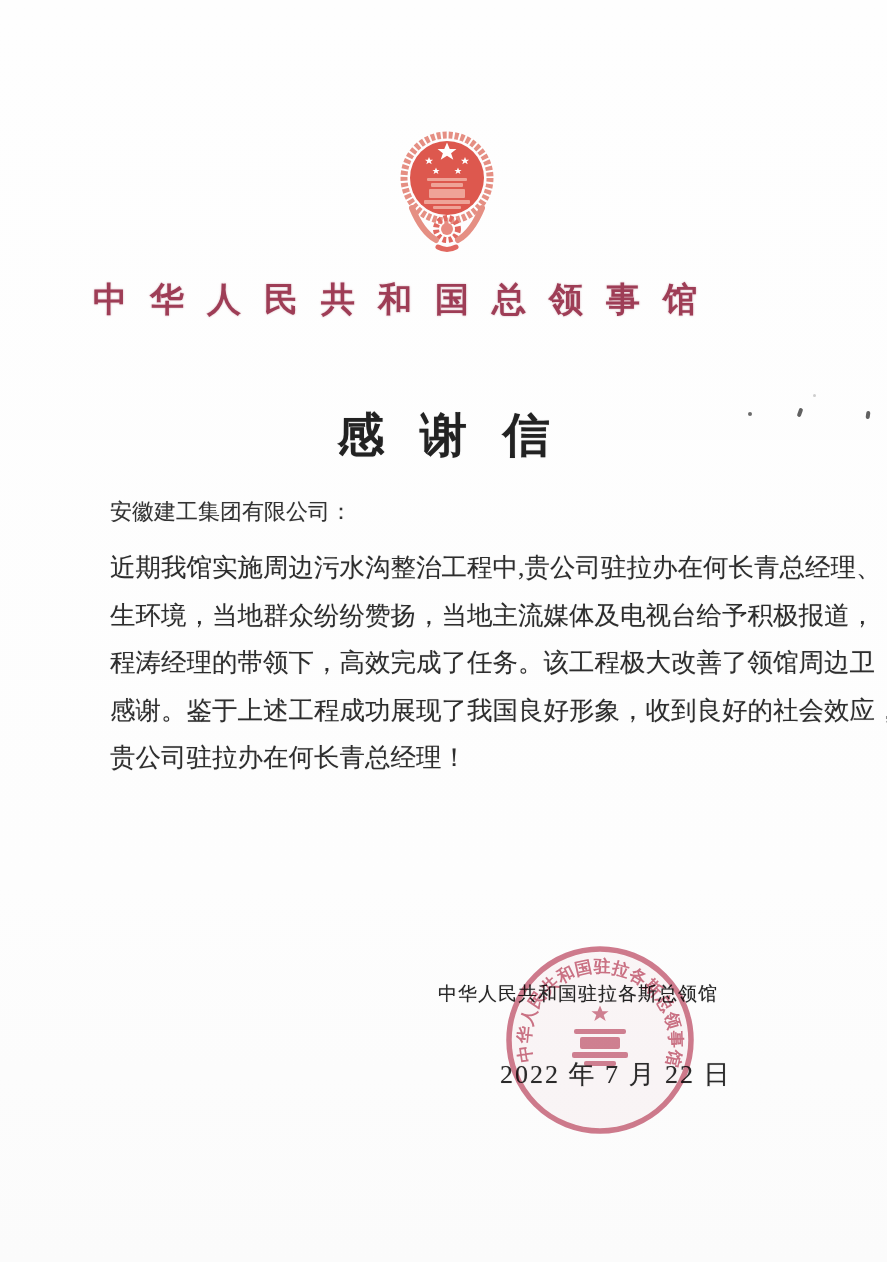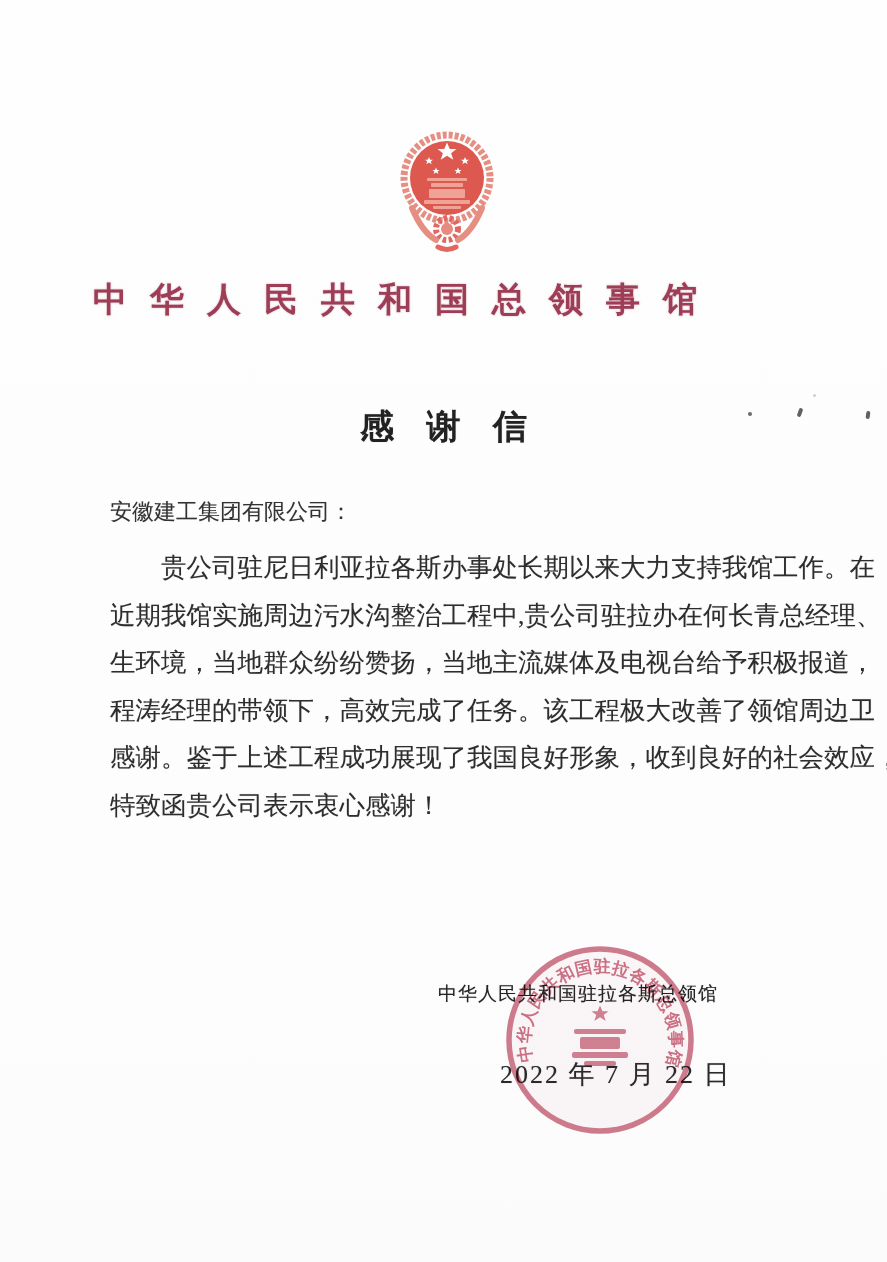--- a/index.html
+++ b/index.html
@@ -32,21 +32,21 @@
     text-indent: 23px;
     color: #9e3d56;
     text-shadow: 0 0 2px rgba(158, 61, 86, 0.45);
     white-space: nowrap;
   }
 
   
   .title {
     position: absolute; left: 0; top: 404px; width: 887px;
     text-align: center;
-    font-size: 34px;
+    font-size: 47px;
     font-weight: bold;
     letter-spacing: 12px;
     text-indent: 12px;
     color: #222;
     text-shadow: 0 0 1px rgba(0,0,0,0.35);
     white-space: nowrap;
   }
 
   
   .salutation {
@@ -133,26 +133,25 @@
     <path d="M 38 131 Q 47 136 56 131" fill="none" stroke="#e0625a" stroke-width="5" stroke-linecap="round"></path>
   </svg>
 
   <div class="letterhead">中华人民共和国总领事馆</div>
 
   <div class="title">感 谢 信</div>
 
   <div class="salutation">安徽建工集团有限公司：</div>
 
   <div class="body-block">
-    <div class="body-line indent">贵公司驻尼日利亚拉各斯办事处长期以来大力支持我馆工作。在</div>
     <div class="body-line">近期我馆实施周边污水沟整治工程中,贵公司驻拉办在何长青总经理、</div>
     <div class="body-line">生环境，当地群众纷纷赞扬，当地主流媒体及电视台给予积极报道，</div>
     <div class="body-line">程涛经理的带领下，高效完成了任务。该工程极大改善了领馆周边卫</div>
     <div class="body-line">感谢。鉴于上述工程成功展现了我国良好形象，收到良好的社会效应，</div>
-    <div class="body-line last">特致函贵公司表示衷心感谢！</div>
+    <div class="body-line last">贵公司驻拉办在何长青总经理！</div>
   </div>
 
   <div class="signature">中华人民共和国驻拉各斯总领馆</div>
   <div class="date">2022 年 7 月 22 日</div>
 
   <svg class="seal" viewBox="0 0 212 212" xmlns="http://www.w3.org/2000/svg" aria-hidden="true">
     <defs>
       <path id="sealArc" d="M 39.2 129 A 70 70 0 1 1 172.8 129" fill="none"></path>
     </defs>
 

